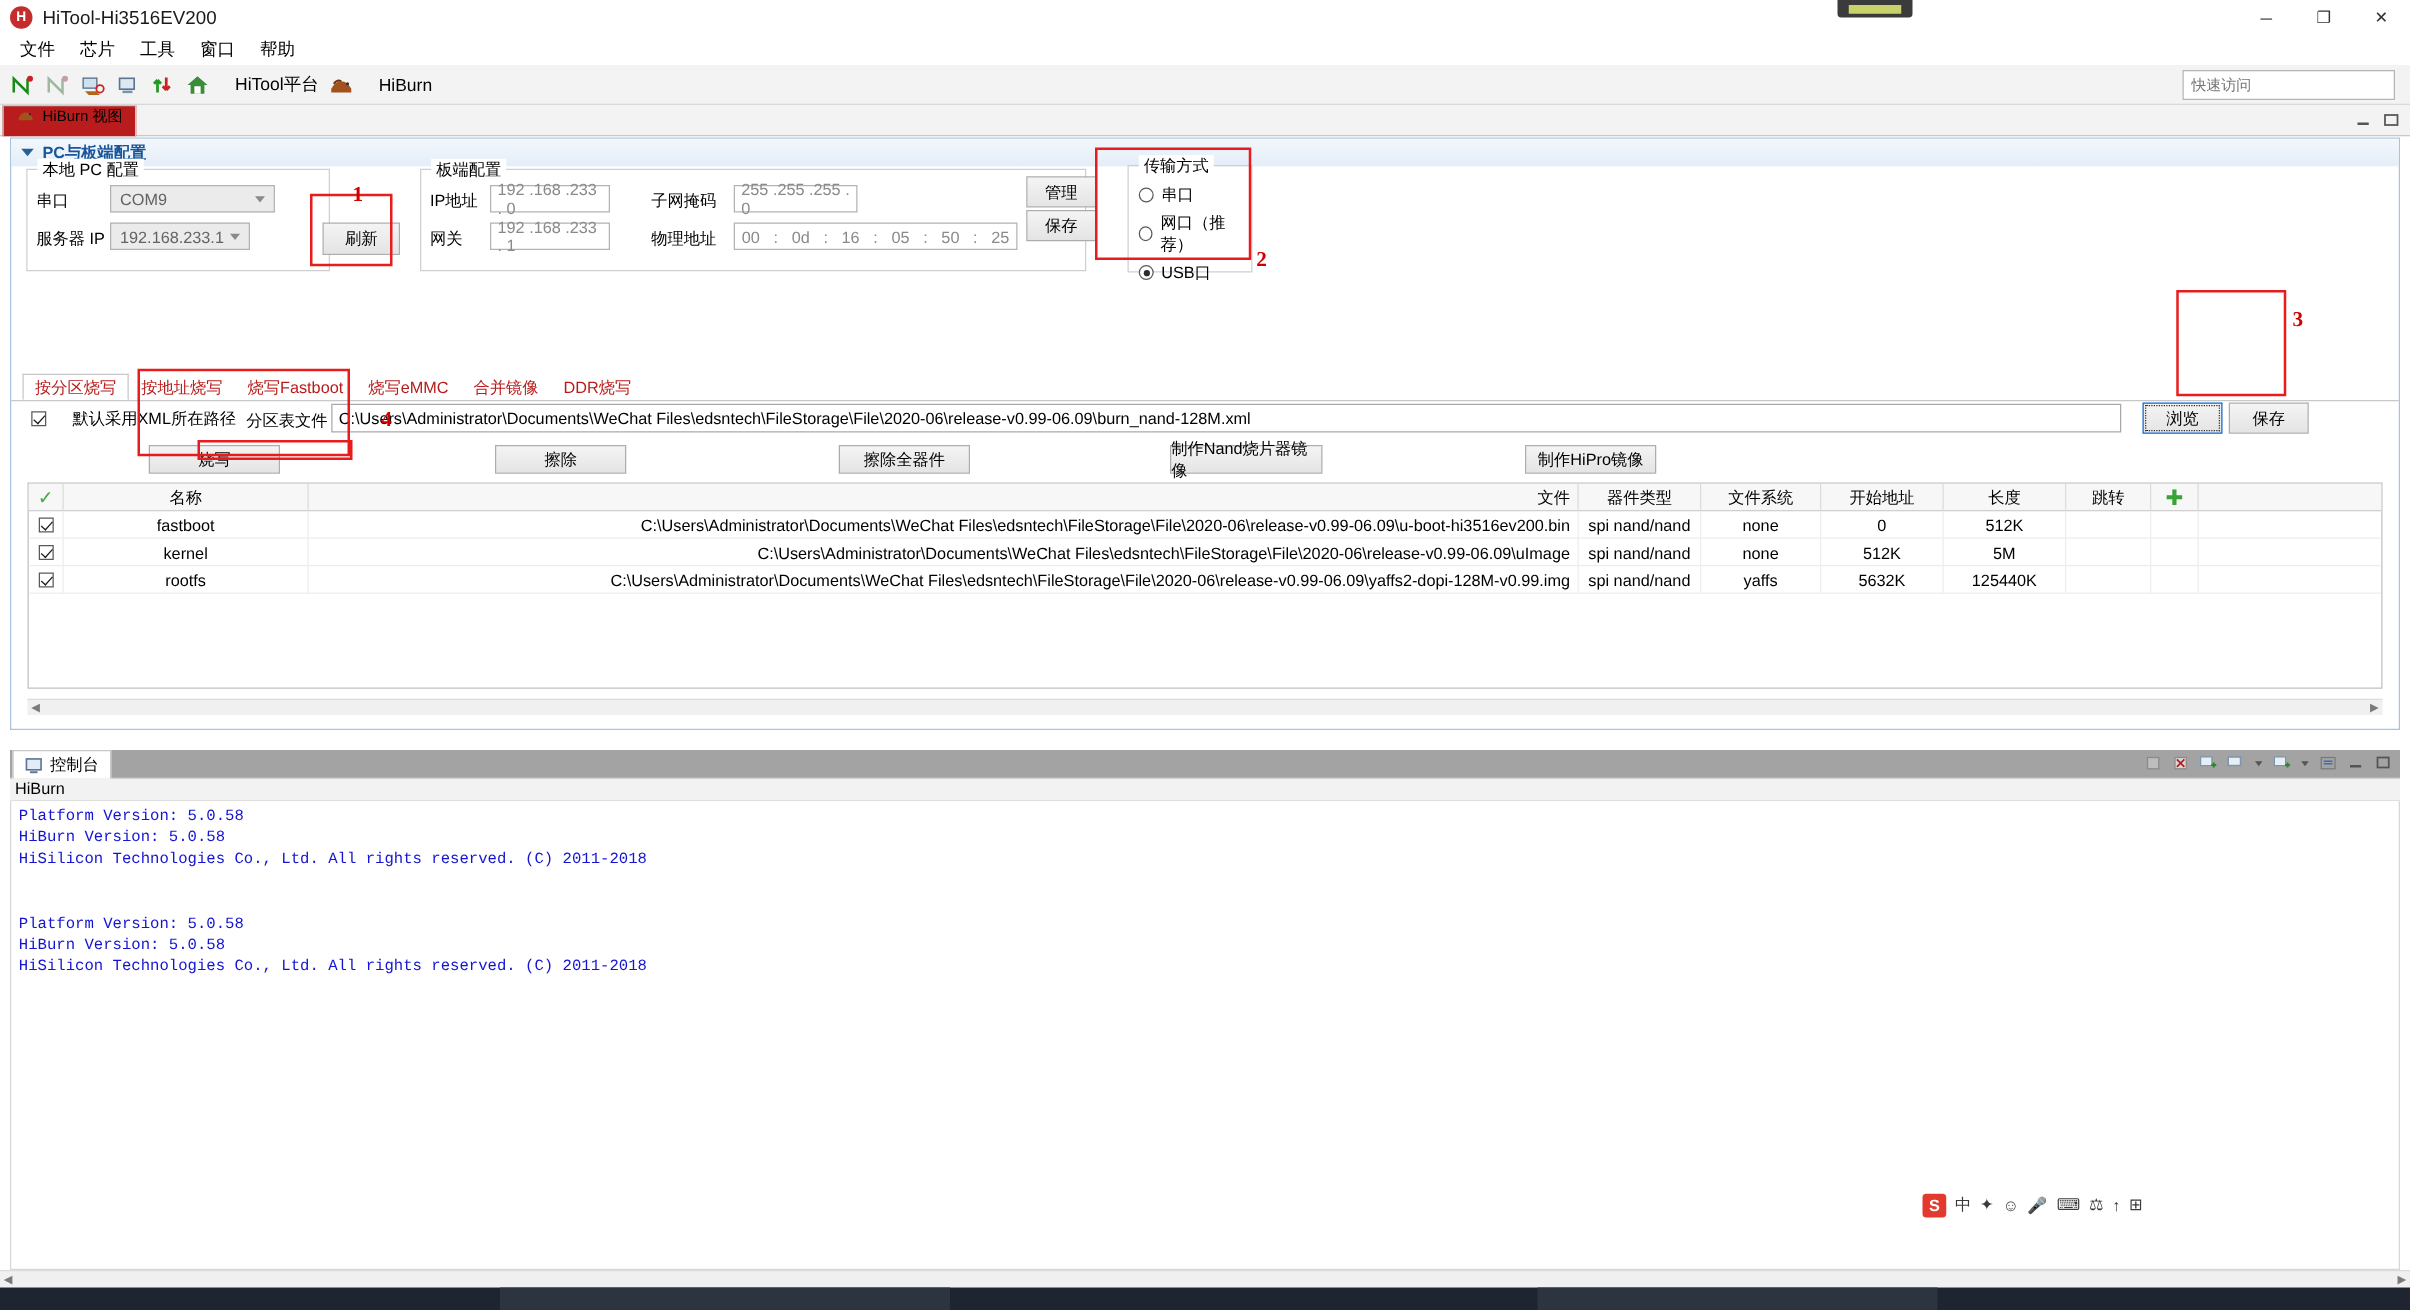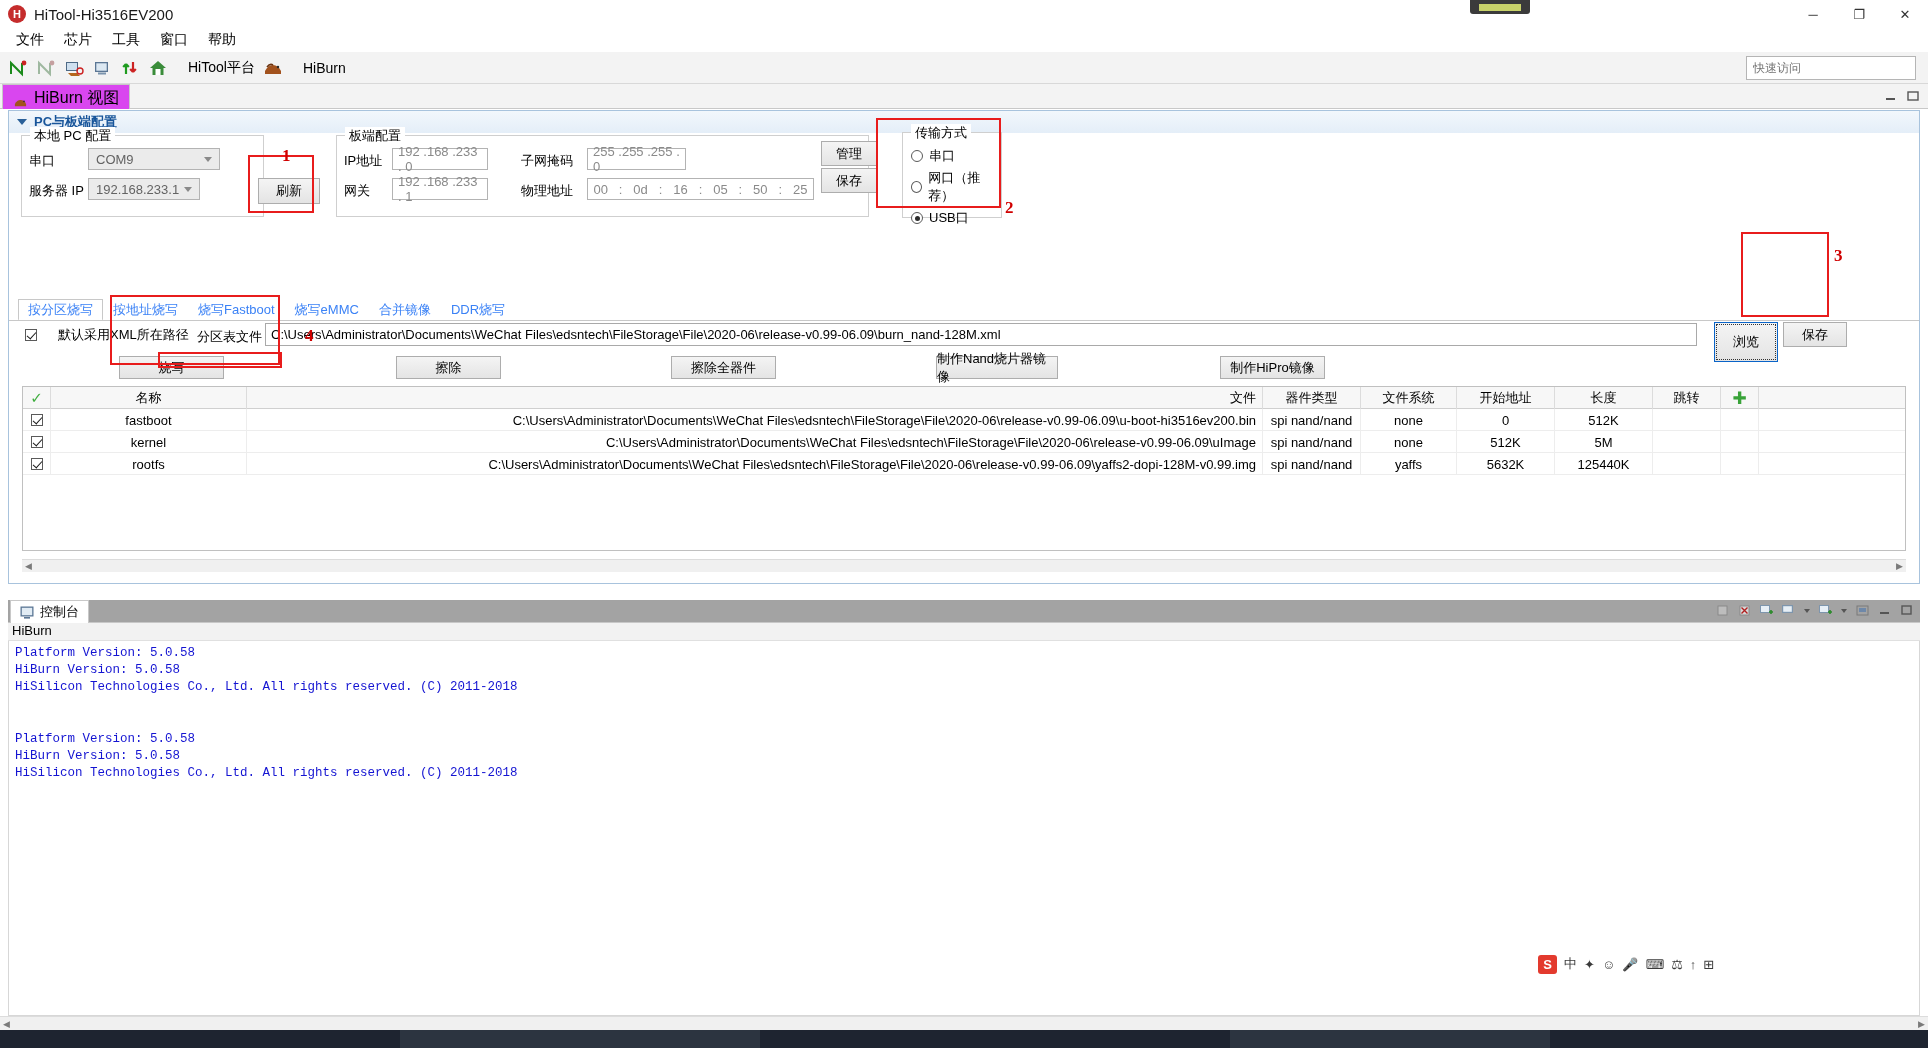--- a/index.html
+++ b/index.html
@@ -60,22 +60,22 @@
     font-size:12px; color:#6e6e6e; padding:3px 6px;
   }
 
   
   .viewtabs {
     position:absolute; left:0; top:84px; width:1928px; height:25px;
     background:#f3f3f3; border-bottom:1px solid #c8c8c8;
   }
   .viewtab {
     position:absolute; left:2px; top:0px; height:25px;
-    background:#d946ef; border:1px solid #c8c8c8; border-bottom:none;
-    display:flex; align-items:flex-end; padding:0 10px; font-size:16px;
+    background:#b91c1c; border:1px solid #c8c8c8; border-bottom:none;
+    display:flex; align-items:flex-start; padding:0 10px; font-size:12px;
   }
   .viewtab .vt-ico { width:15px; height:14px; margin-right:6px; }
   .view-min {
     position:absolute; right:30px; top:6px; width:14px; height:12px;
   }
   .view-max { position:absolute; right:8px; top:6px; width:14px; height:12px; }
 
   
   .panel {
     position:absolute; left:8px; top:110px; width:1912px; height:474px;
@@ -139,21 +139,21 @@
   .annot { position:absolute; border:2px solid #e81c1c; pointer-events:none; }
   .annot-num {
     position:absolute; color:#d00000; font-size:17px; font-weight:bold;
     font-family:"Liberation Serif", serif;
   }
 
   
   .tabstrip { position:absolute; left:9px; top:188px; height:22px; display:flex; }
   .tab {
     height:22px; padding:0 9px; font-size:13px; display:flex; align-items:center;
-    border:1px solid transparent; color:#3b82f6;
+    border:1px solid transparent; color:#b91c1c;
   }
   .tab.active { background:#fff; border:1px solid #c8c8c8; border-bottom:2px solid #fff; font-weight:normal; }
   .tabline { position:absolute; left:0px; top:209px; width:1910px; height:1px; background:#c8c8c8; }
 
   
   .table { position:absolute; left:13px; top:275px; width:1884px; height:165px;
            border:1px solid #c0c0c0; background:#fff; }
   .thead { display:flex; height:22px; background:#f7f7f7; border-bottom:1px solid #d0d0d0; }
   .th {
     border-right:1px solid #dcdcdc; display:flex; align-items:center; justify-content:center;
@@ -417,21 +417,21 @@
       <div class="tab">DDR烧写</div>
     </div>
     <div class="tabline"></div>
 
     <div style="position:absolute; left:16px; top:215px; display:flex; align-items:center;">
       <span class="chk on"></span>
       <span class="lbl" style="margin-left:21px;">默认采用XML所在路径</span>
     </div>
     <div class="lbl" style="position:absolute; left:188px; top:217px;">分区表文件</div>
     <div style="position:absolute; left:256px; top:212px; width:1432px; height:23px; border:1px solid #a9a9a9; background:#fff; font-size:13px; display:flex; align-items:center; padding-left:5px;">C:\Users\Administrator\Documents\WeChat Files\edsntech\FileStorage\File\2020-06\release-v0.99-06.09\burn_nand-128M.xml</div>
-    <div class="btn focus" style="position:absolute; left:1705px; top:211px; width:64px; height:40px;">浏览</div>
+    <div class="btn focus" style="position:absolute; left:1705px; top:211px; width:64px; height:25px;">浏览</div>
     <div class="btn" style="position:absolute; left:1774px; top:211px; width:64px; height:25px;">保存</div>
 
     <div class="btn" style="position:absolute; left:110px; top:245px; width:105px; height:23px;">烧写</div>
     <div class="btn" style="position:absolute; left:387px; top:245px; width:105px; height:23px;text-align:right;">擦除</div>
     <div class="btn" style="position:absolute; left:662px; top:245px; width:105px; height:23px;">擦除全器件</div>
     <div class="btn" style="position:absolute; left:927px; top:245px; width:122px; height:23px;">制作Nand烧片器镜像</div>
     <div class="btn" style="position:absolute; left:1211px; top:245px; width:105px; height:23px;">制作HiPro镜像</div>
 
     <div class="table">
       <div class="thead">

